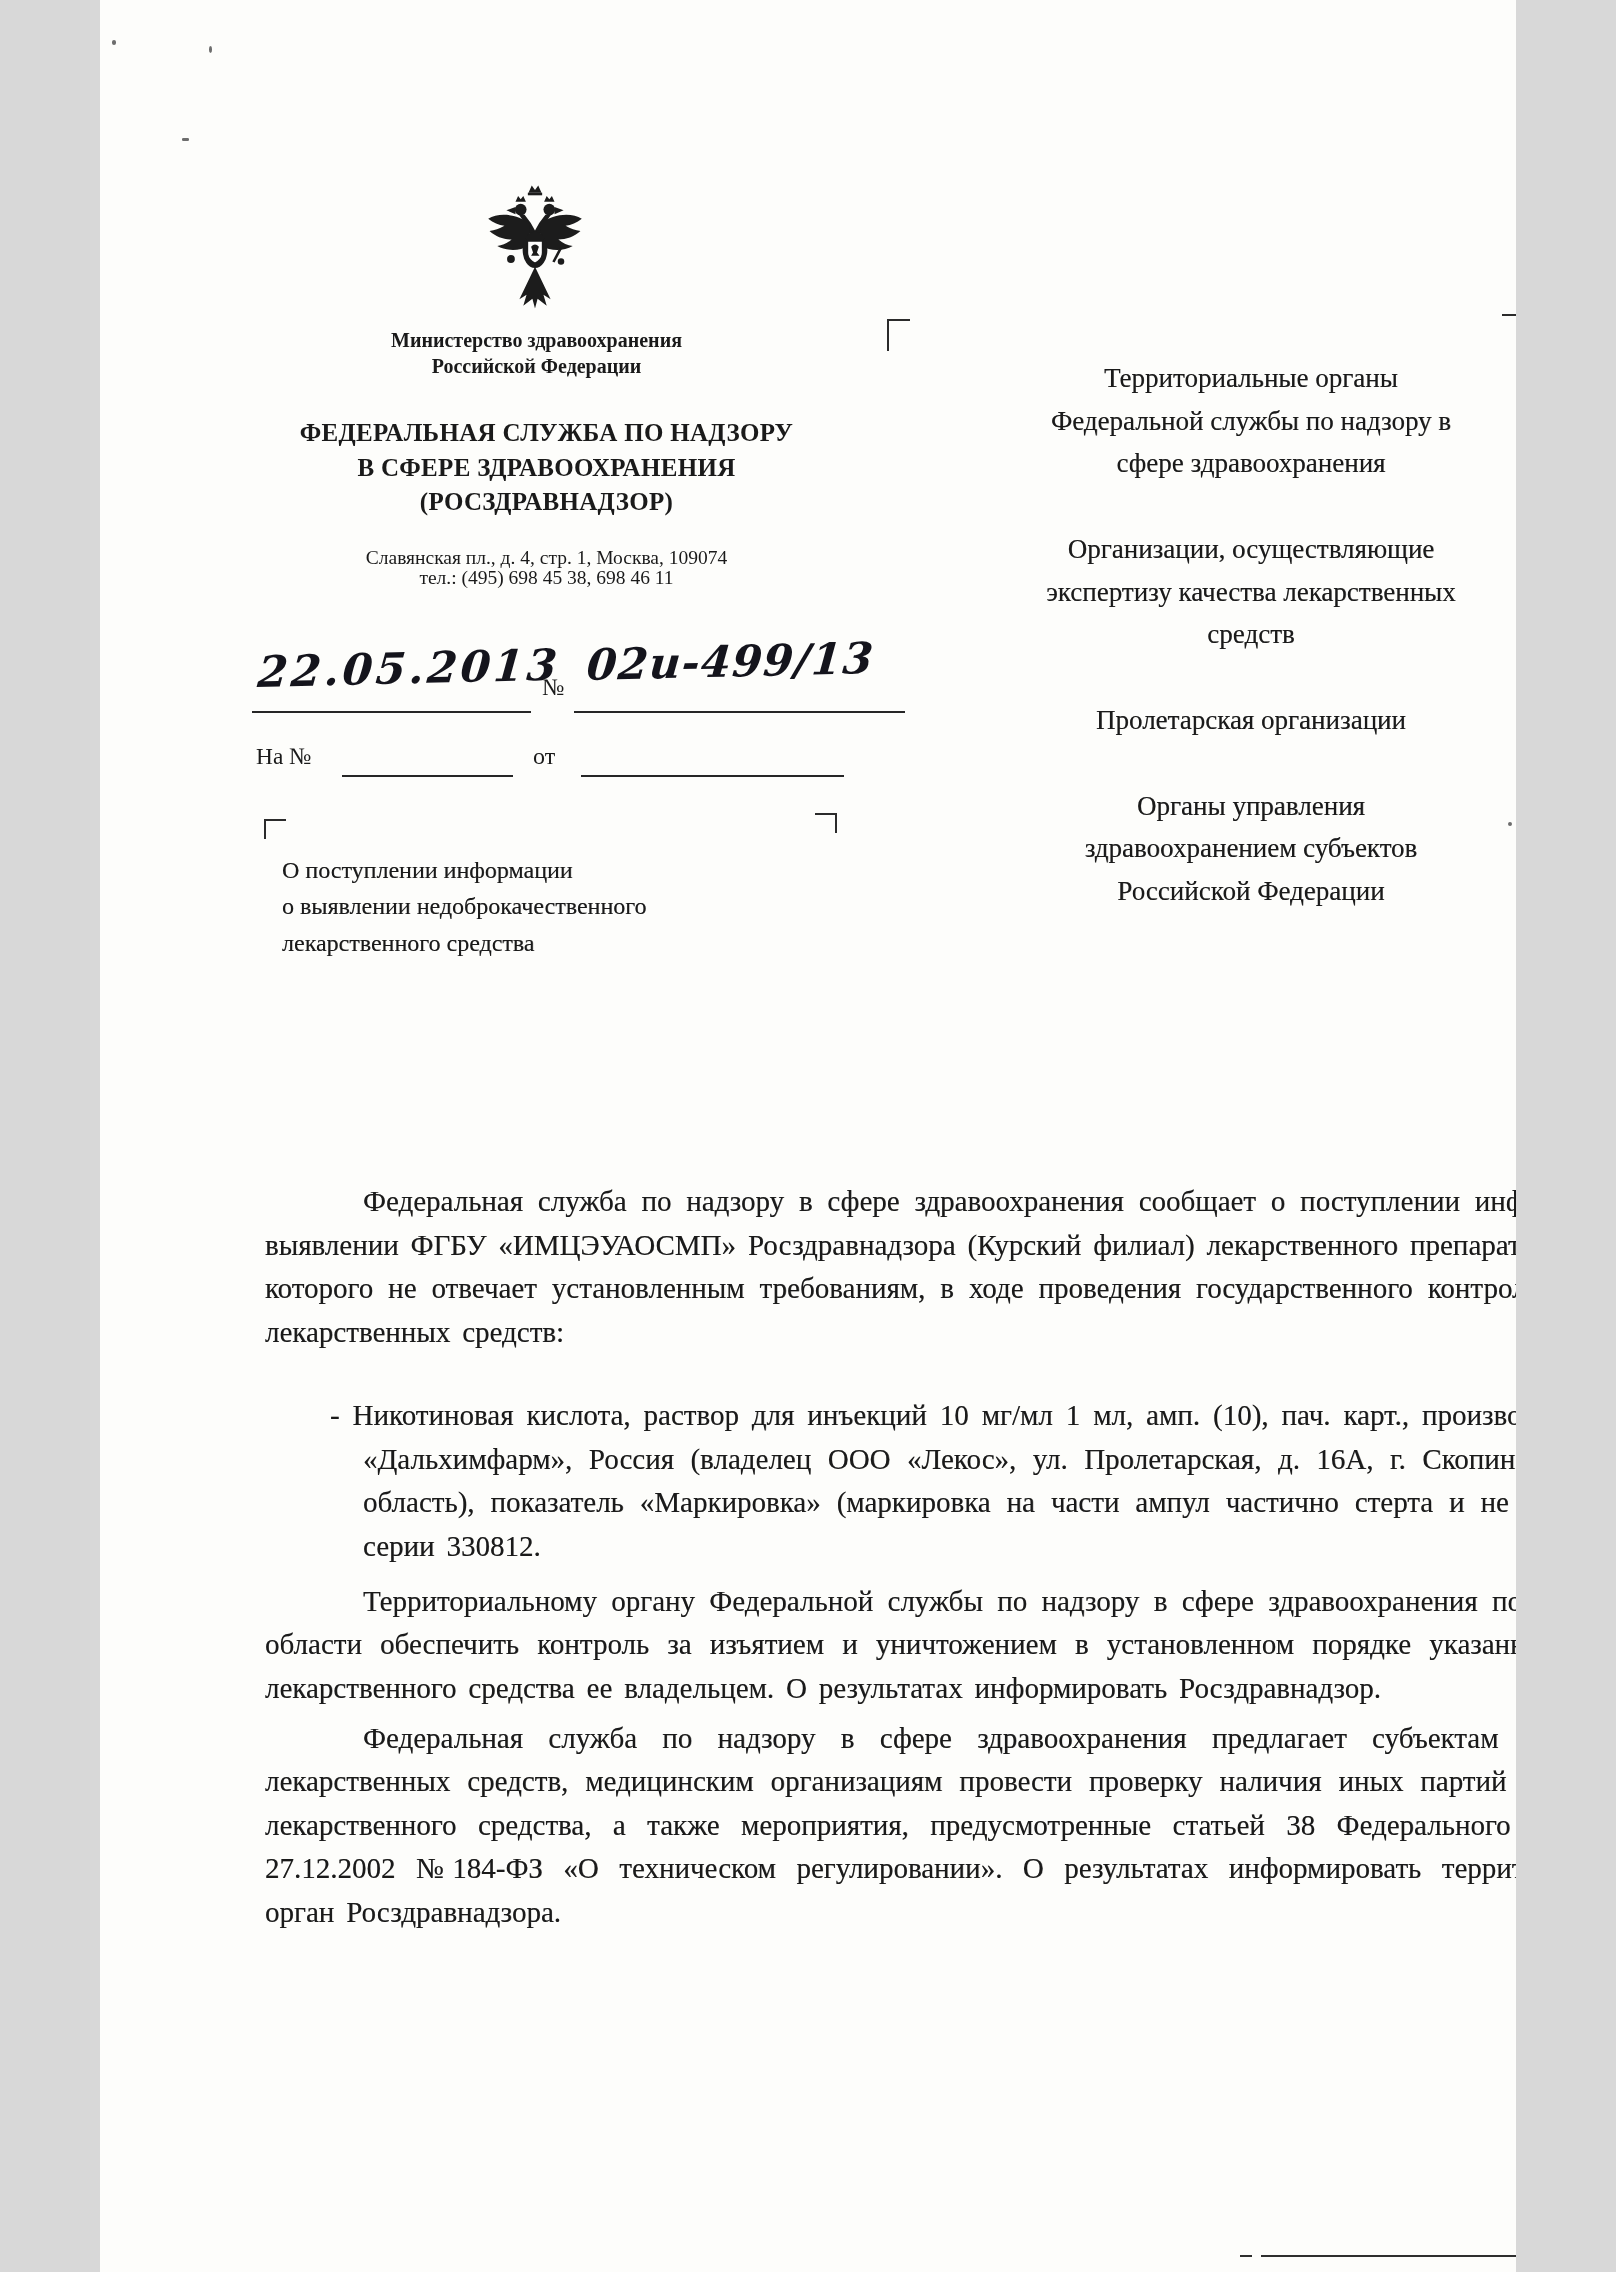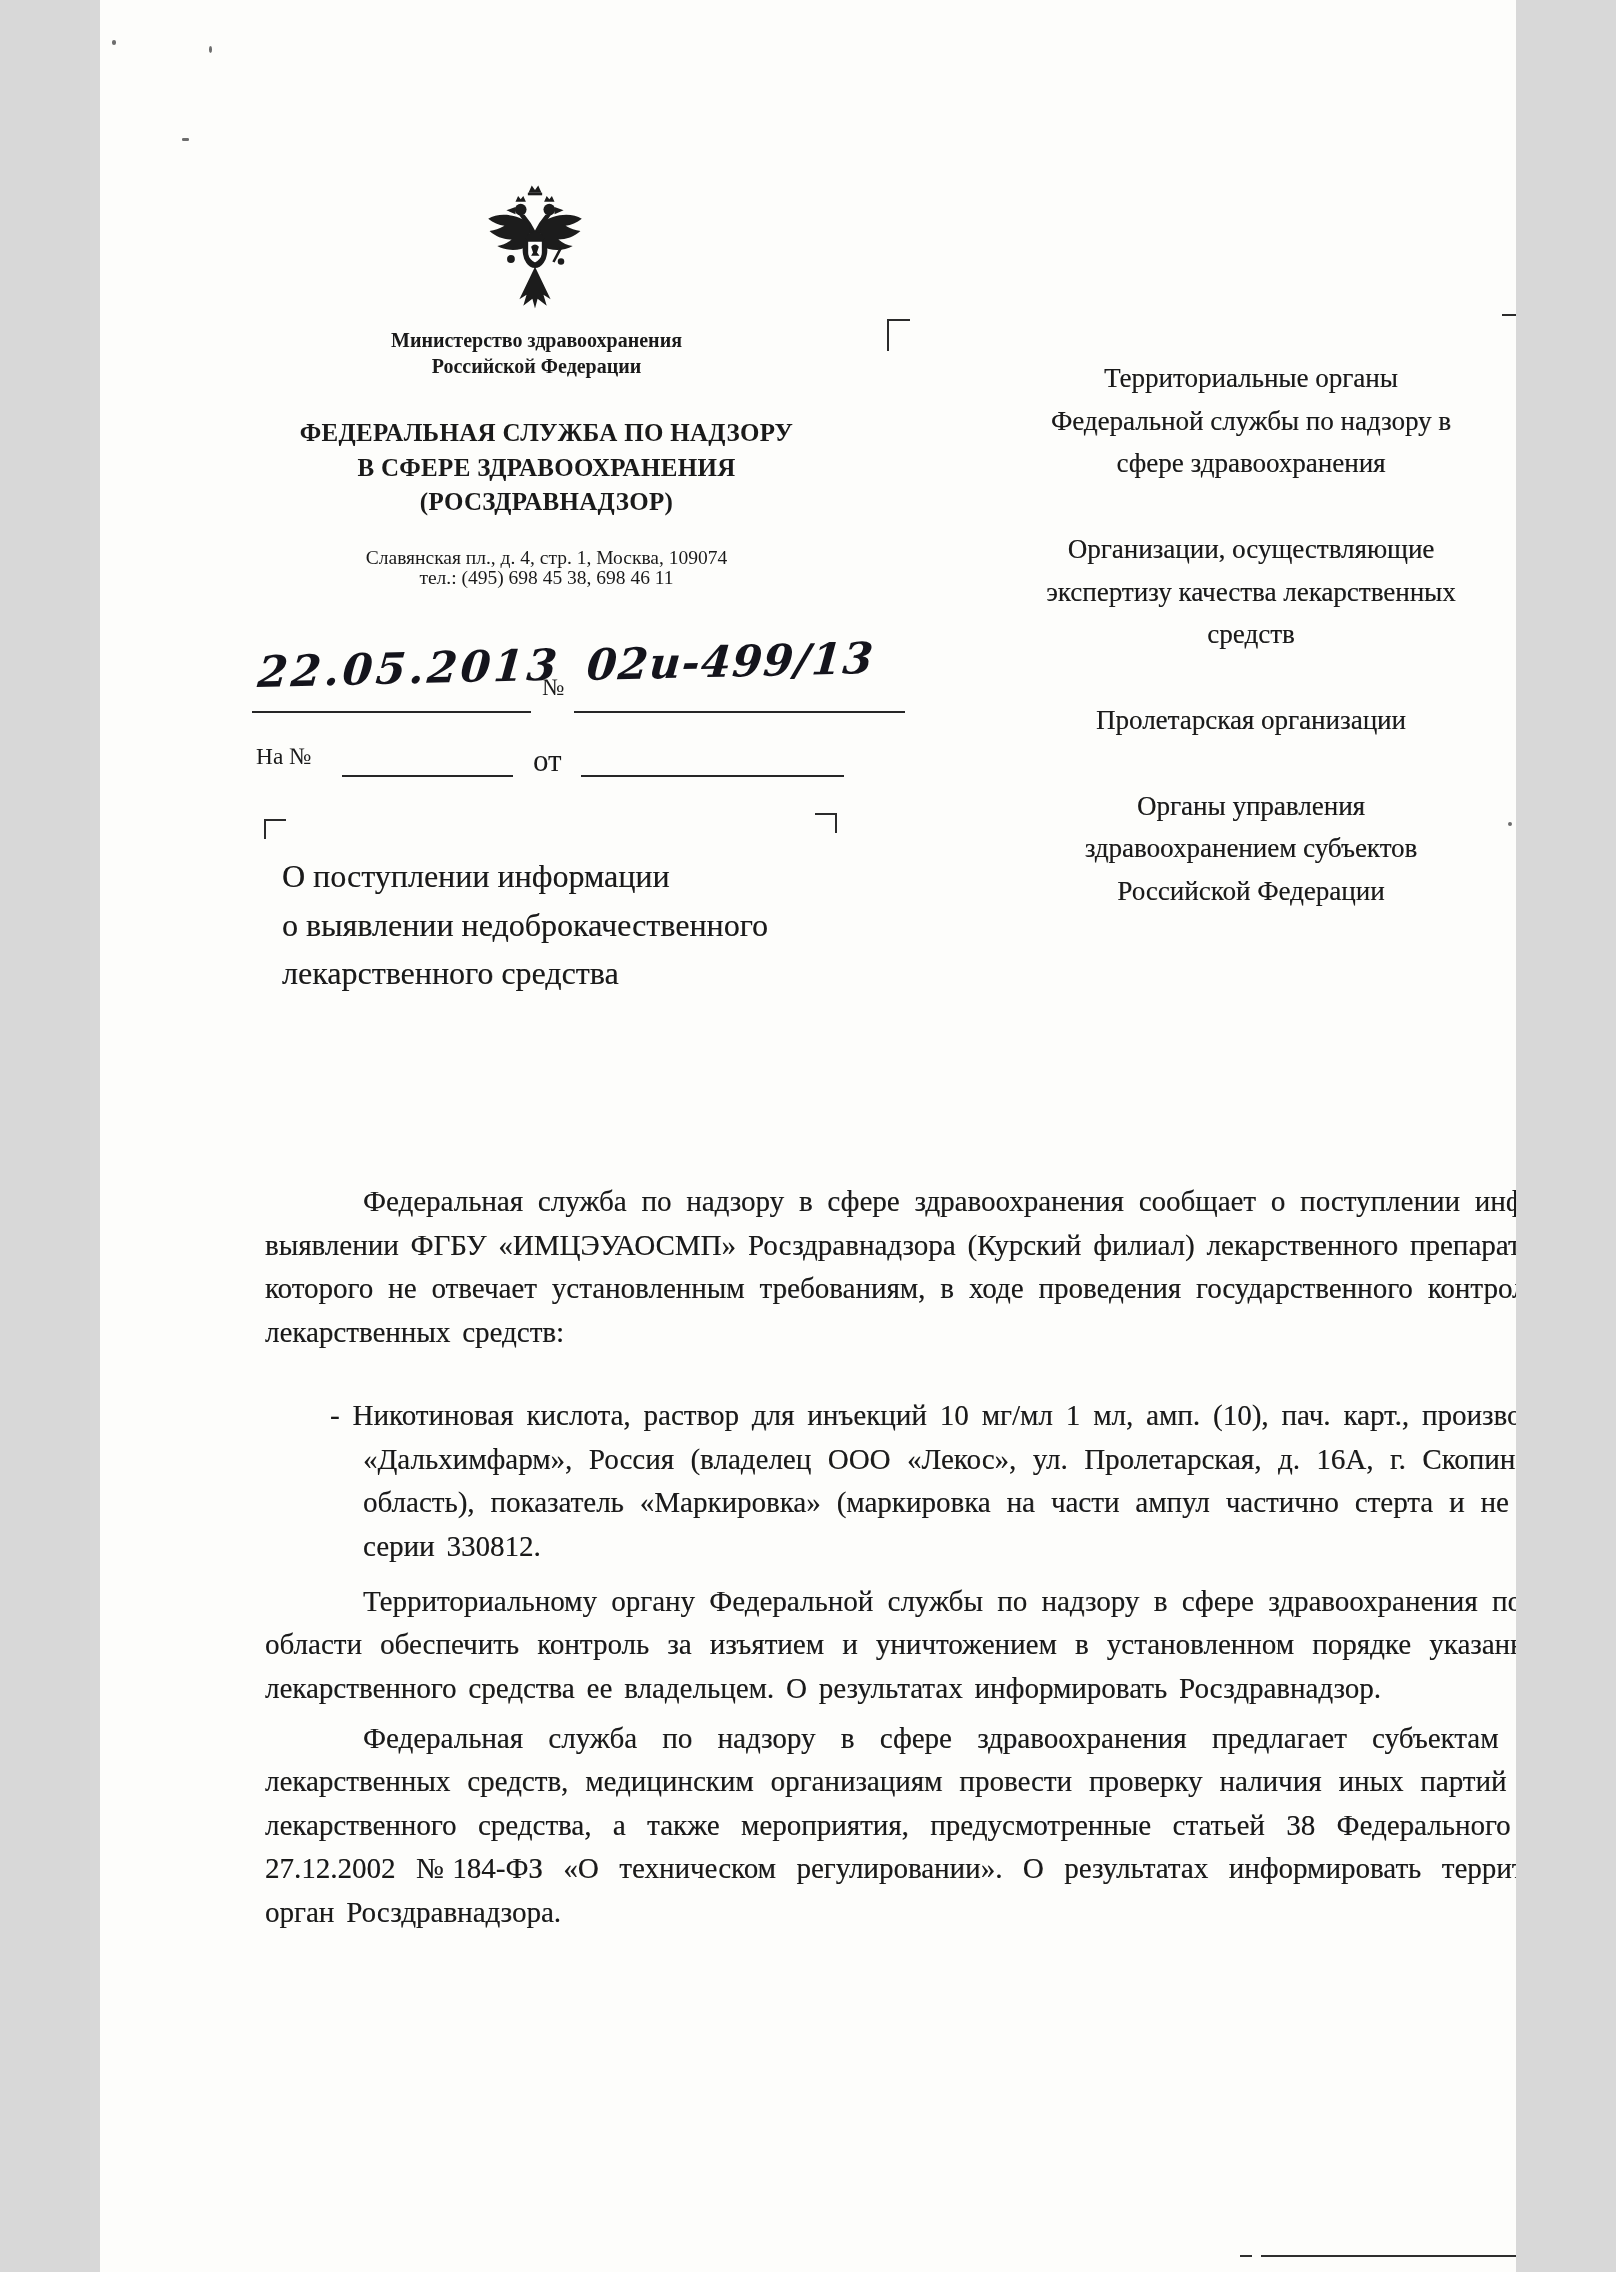--- a/index.html
+++ b/index.html
@@ -15,26 +15,26 @@
   .addr{left:134px;top:547px;width:625px;font-size:19.5px;}
   .phone{left:134px;top:567px;width:625px;font-size:19.5px;}
 
   .hand{font-family:"DejaVu Serif",serif;font-style:italic;font-weight:bold;
         transform:rotate(-1.4deg) skewX(-6deg);transform-origin:left bottom;color:#14141c;}
   .date{left:156px;top:647px;font-size:43px;letter-spacing:3.3px;}
   .num{left:485px;top:640px;font-size:43px;letter-spacing:1.3px;}
   .numsign{left:442px;top:674px;font-size:23.4px;}
   .rule{height:0;border-bottom:2px solid #262626;}
   .replylabel{left:156px;top:743px;font-size:23.4px;}
-  .fromlabel{left:433px;top:743px;font-size:31px;}
+  .fromlabel{left:433px;top:743px;font-size:24px;}
 
   .corner-tl{border-top:2px solid #2b2b2b;border-left:2px solid #2b2b2b;}
   .corner-tr{border-top:2px solid #2b2b2b;border-right:2px solid #2b2b2b;}
 
-  .subject{left:182px;top:852px;width:554px;font-size:32px;line-height:1.52;
+  .subject{left:182px;top:852px;width:554px;font-size:24px;line-height:1.52;
            text-shadow:0.3px 0.3px 0 rgba(20,20,20,.5);}
 
   .recipients{left:822px;top:357px;width:658px;font-size:27px;line-height:1.58;text-align:center;
               text-shadow:0.3px 0.3px 0 rgba(20,20,20,.5);}
   .recipient{white-space:pre-line;margin-bottom:43px;}
 
   .bodytext{left:165px;top:1180px;width:1395px;font-size:29px;line-height:1.5;text-align:justify;
             word-spacing:4.6px;text-shadow:0.3px 0.3px 0 rgba(20,20,20,.5);}
   .para{margin:0 0 6.5px;text-indent:98px;}
   .para.list{padding-left:98px;text-indent:-33px;margin-bottom:11.7px;margin-top:40px;}

